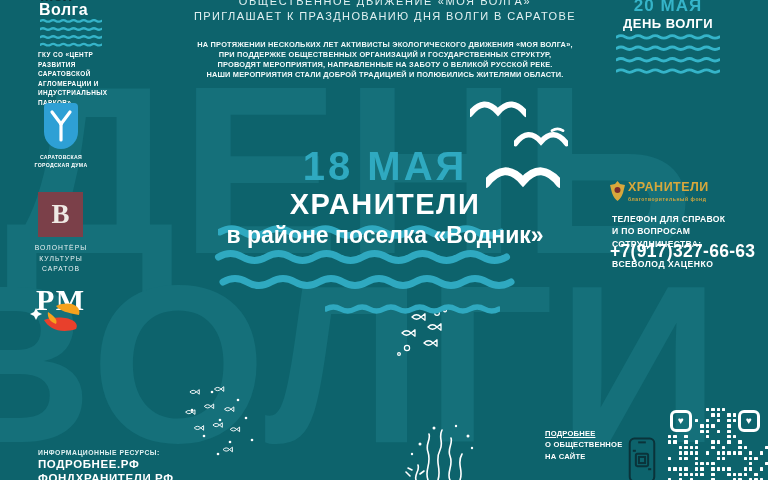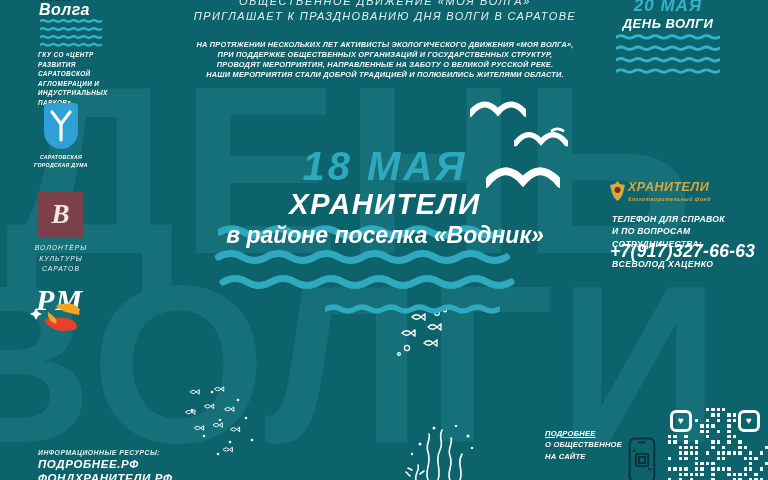--- a/index.html
+++ b/index.html
@@ -1,18 +1,18 @@
 <!DOCTYPE html>
 <html><head>
 <meta charset="utf-8">
 <style>
   html,body{margin:0;padding:0;background:#222;}
   .poster{position:relative;width:768px;height:480px;overflow:hidden;
     background:#0d636c;font-family:"Liberation Sans",sans-serif;color:#fff;}
-  .abs{position:absolute;font-style:italic;}
+  .abs{position:absolute;}
   
   .wm{position:absolute;font-weight:800;color:#15707a;line-height:1;white-space:nowrap;
       font-family:"Liberation Sans",sans-serif;user-select:none;}
   .wm1{left:5px;top:50px;font-size:240px;letter-spacing:4px;}
   .wm2{left:-70px;top:252px;font-size:225px;letter-spacing:4px;}
   
   .moya-clip{left:40px;top:0;width:80px;height:6px;overflow:hidden;}
   .moya-clip span{display:block;margin-top:-13px;font-size:16px;font-weight:800;color:#0b333b;}
   .volga-logo{left:39px;top:1px;font-size:16px;font-weight:700;letter-spacing:.5px;}
   .waves-left{left:40px;top:19px;}

